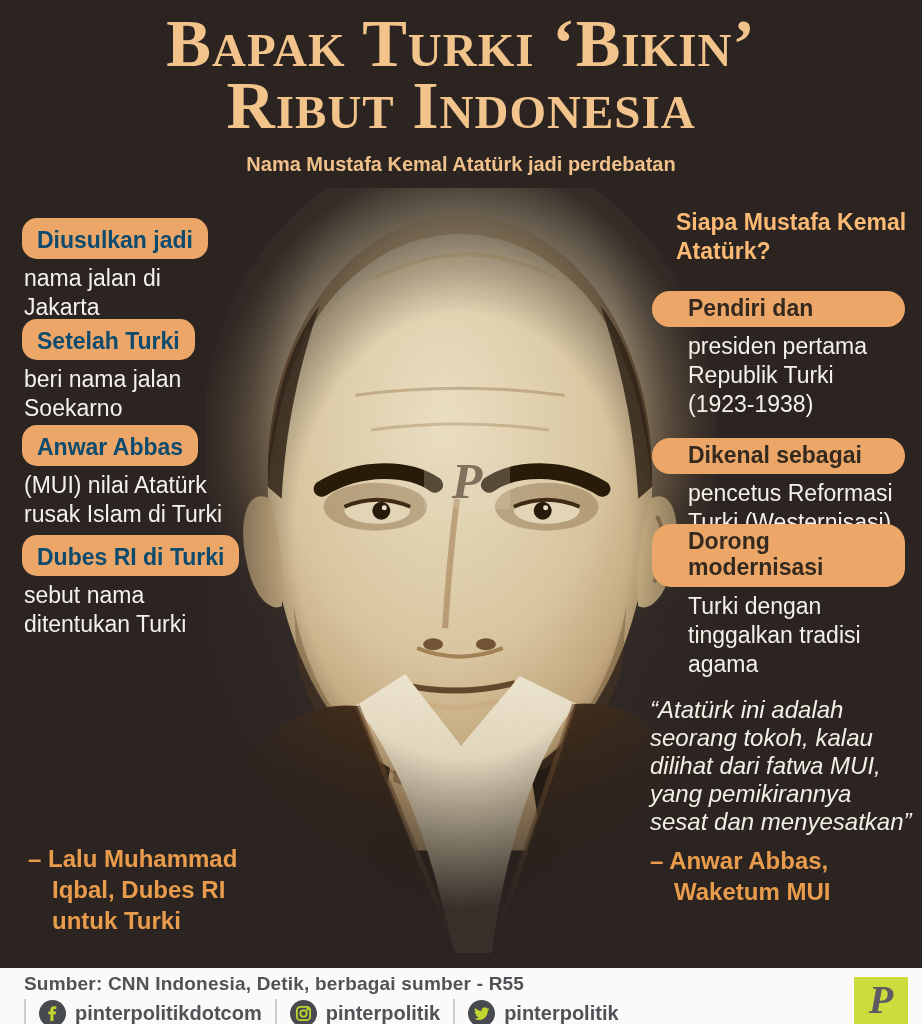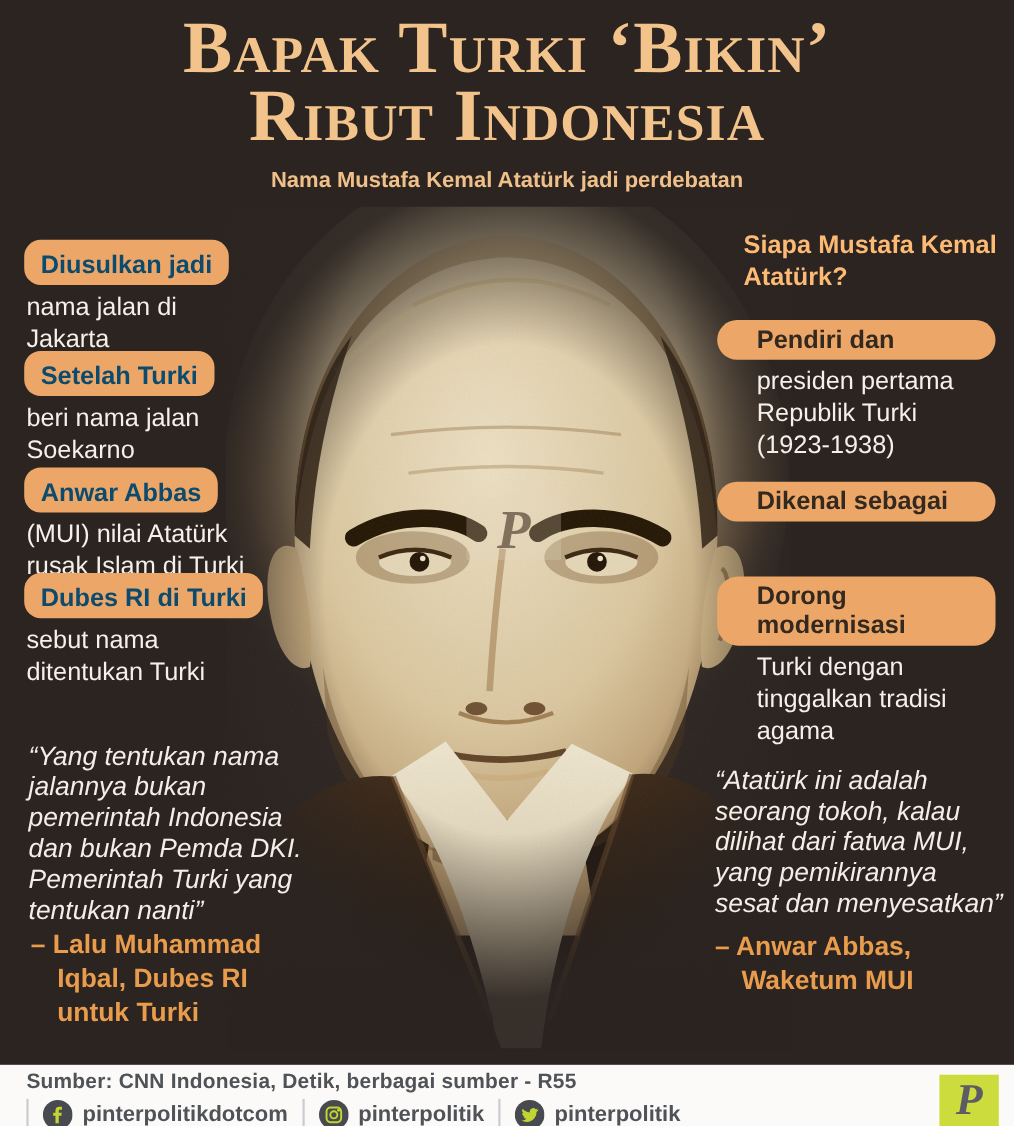--- a/index.html
+++ b/index.html
@@ -29,21 +29,21 @@
     font-family:"Liberation Serif",serif;font-variant:small-caps;font-weight:700;
     font-size:67px;line-height:62px;color:#f2c38b;letter-spacing:1px;margin:0;
   }
   .title span{display:block;}
   .subtitle{
     position:absolute;left:0;right:0;top:153px;z-index:4;text-align:center;
     font-size:20px;font-weight:700;color:#f0c08a;margin:0;
   }
   
   .lfact{position:absolute;left:22px;z-index:4;width:280px;}
-  .lf1{top:218px}.lf2{top:319px}.lf3{top:425px}.lf4{top:521px}
+  .lf1{top:218px}.lf2{top:319px}.lf3{top:425px}.lf4{top:535px}
   .pill{
     display:inline-block;background:#eca768;color:#0c4a6e;
     font-size:23px;font-weight:700;padding:9px 15px 6px;border-radius:15px;line-height:1.15;text-align:center;
   }
   .fbody{
     margin:5px 0 0 2px;font-size:23px;line-height:29px;color:#f5f0e9;white-space:pre-line;
   }
   .rheading{
     position:absolute;left:676px;top:208px;z-index:4;
     font-size:23px;font-weight:700;color:#fdba74;line-height:29px;white-space:pre-line;margin:0;
@@ -221,34 +221,30 @@
   <h2 class="rheading">Siapa Mustafa Kemal
 Atatürk?</h2>
   <div class="rfact rf1">
     <span class="rpill">Pendiri dan</span>
     <div class="fbody">presiden pertama
 Republik Turki
 (1923-1938)</div>
   </div>
   <div class="rfact rf2">
     <span class="rpill">Dikenal sebagai</span>
+    <div class="fbody">pencetus Reformasi
+Turki (Westernisasi)</div>
   </div>
   <div class="rfact rf3">
     <span class="rpill">Dorong modernisasi</span>
     <div class="fbody">Turki dengan
 tinggalkan tradisi
 agama</div>
   </div>
 
-  <p class="quote quote-left">“Yang tentukan nama
-jalannya bukan
-pemerintah Indonesia
-dan bukan Pemda DKI.
-Pemerintah Turki yang
-tentukan nanti”</p>
   <p class="attr attr-left">– Lalu Muhammad
 Iqbal, Dubes RI
 untuk Turki</p>
   <p class="quote quote-right">“Atatürk ini adalah
 seorang tokoh, kalau
 dilihat dari fatwa MUI,
 yang pemikirannya
 sesat dan menyesatkan”</p>
   <p class="attr attr-right">– Anwar Abbas,
 Waketum MUI</p>

